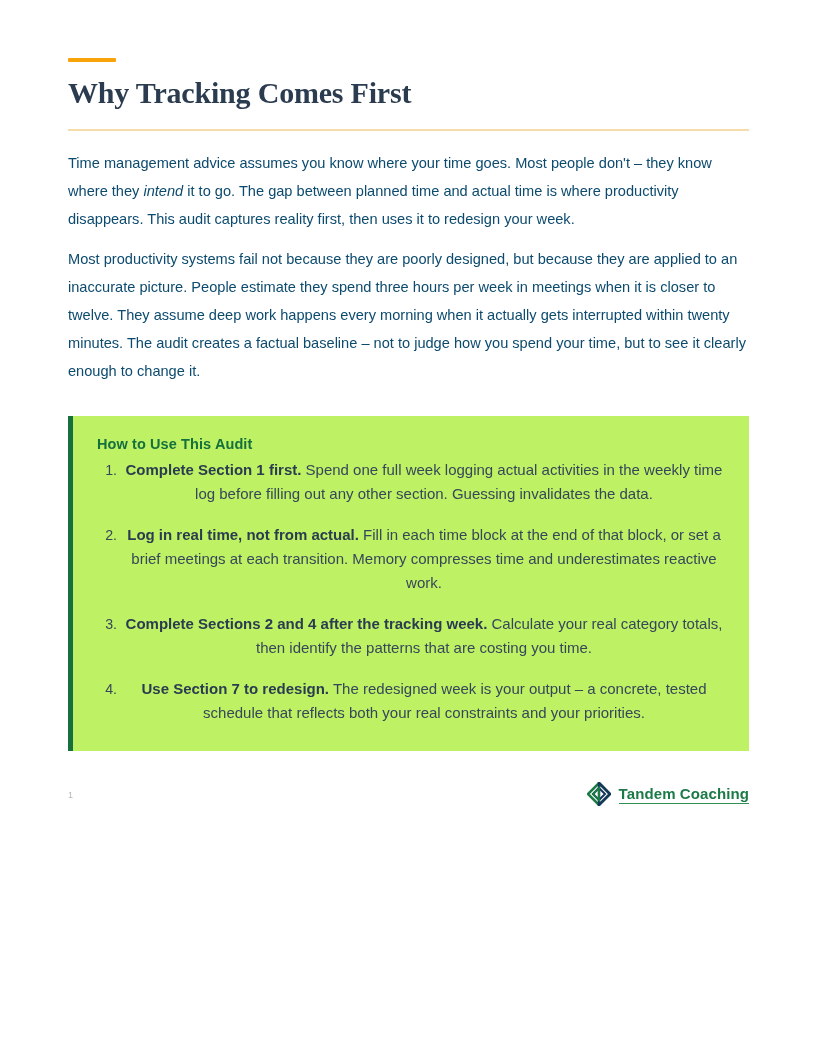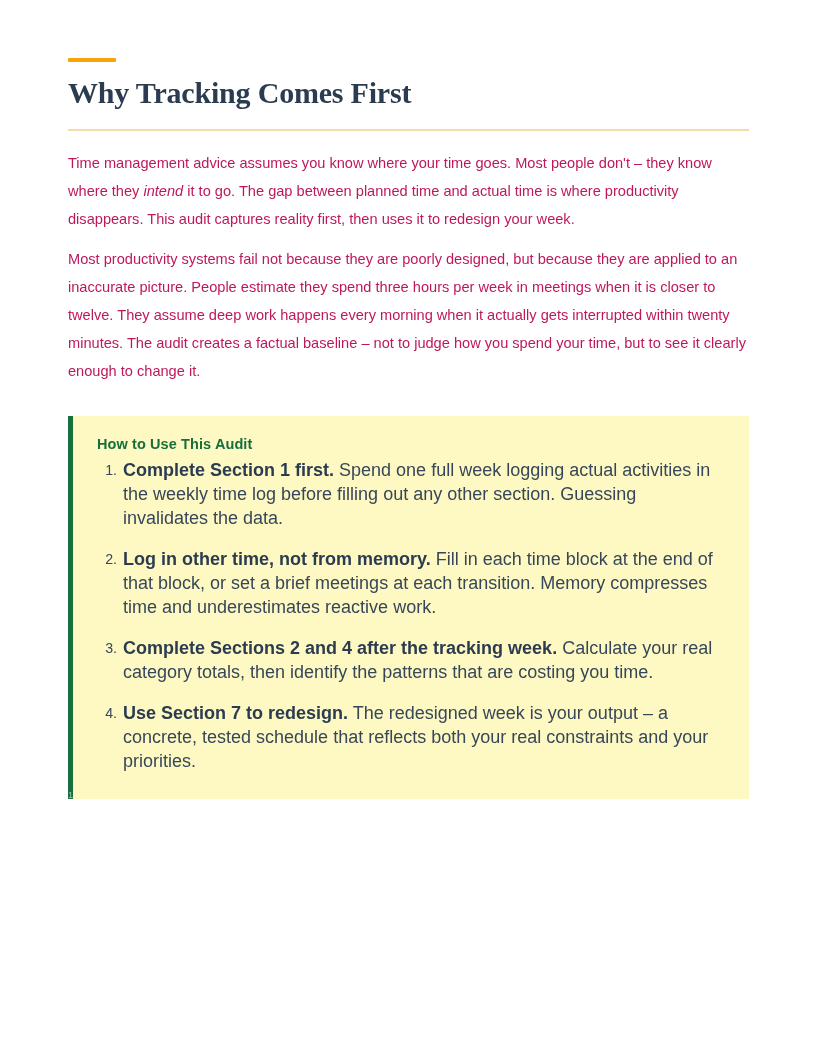--- a/index.html
+++ b/index.html
@@ -58,31 +58,31 @@
   }
 
   
   .body-copy {
     margin-top: 18px;
   }
 
   .para {
     font-size: 14.6px;
     line-height: 28px;
-    color: #be185d;
+    color: #0c4a6e;
     margin: 0 0 12px 0;
     text-align: left;
   }
   .para:last-child { margin-bottom: 8px; }
   .para em { font-style: italic; }
 
   
   .callout {
     margin-top: 31px;
-    background: #fef9c3;
+    background: #bef264;
     border-left: 5px solid #15703d;
     box-sizing: border-box;
     width: 681px;
     padding: 20px 24px 26px 24px;
   }
 
   .callout-title {
     font-size: 14.5px;
     font-weight: 700;
     color: #15703d;
@@ -93,25 +93,26 @@
   .callout-list {
     margin: 0;
     padding: 0 0 0 26px;
     list-style: none;
     counter-reset: audit-step;
   }
 
   .callout-item {
     position: relative;
     counter-increment: audit-step;
-    font-size: 18px;
+    font-size: 15px;
     line-height: 24px;
     color: #37475a;
     margin-bottom: 17px;
     padding-left: 0;
+    text-align: center;
   }
   .callout-item:last-child { margin-bottom: 0; }
 
   .callout-item::before {
     content: counter(audit-step) ".";
     position: absolute;
     left: -22px;
     top: 0;
     width: 16px;
     text-align: right;
@@ -195,37 +196,49 @@
 
       <div class="callout-title">How to Use This Audit</div>
 
       <ol class="callout-list">
 
         <li class="callout-item">
           <b>Complete Section 1 first.</b><span> Spend one full week logging actual activities in the weekly time log before filling out any other section. Guessing invalidates the data.</span>
         </li>
 
         <li class="callout-item">
-          <b>Log in other time, not from memory.</b><span> Fill in each time block at the end of that block, or set a brief meetings at each transition. Memory compresses time and underestimates reactive work.</span>
+          <b>Log in real time, not from actual.</b><span> Fill in each time block at the end of that block, or set a brief meetings at each transition. Memory compresses time and underestimates reactive work.</span>
         </li>
 
         <li class="callout-item">
           <b>Complete Sections 2 and 4 after the tracking week.</b><span> Calculate your real category totals, then identify the patterns that are costing you time.</span>
         </li>
 
         <li class="callout-item">
           <b>Use Section 7 to redesign.</b><span> The redesigned week is your output – a concrete, tested schedule that reflects both your real constraints and your priorities.</span>
         </li>
 
       </ol>
 
     </div>
 
   </div>
 
   <div class="footer">
 
     <div class="page-number">1</div>
 
+    <div class="brand">
+
+      <svg class="brand-mark" viewBox="0 0 48 48">
+        <polygon points="24,2 46,24 24,46 2,24" fill="none" stroke="#1c7a46" stroke-width="5"></polygon>
+        <polygon points="24,2 46,24 24,46" fill="none" stroke="#16365c" stroke-width="5"></polygon>
+        <polygon points="24,12 36,24 24,36 12,24" fill="none" stroke="#16365c" stroke-width="4"></polygon>
+        <polygon points="24,12 12,24 24,36" fill="none" stroke="#1c7a46" stroke-width="4"></polygon>
+      </svg>
+
+      <span class="brand-name">Tandem Coaching</span>
+
+    </div>
 
   </div>
 
 </div>
 
 </body></html>

